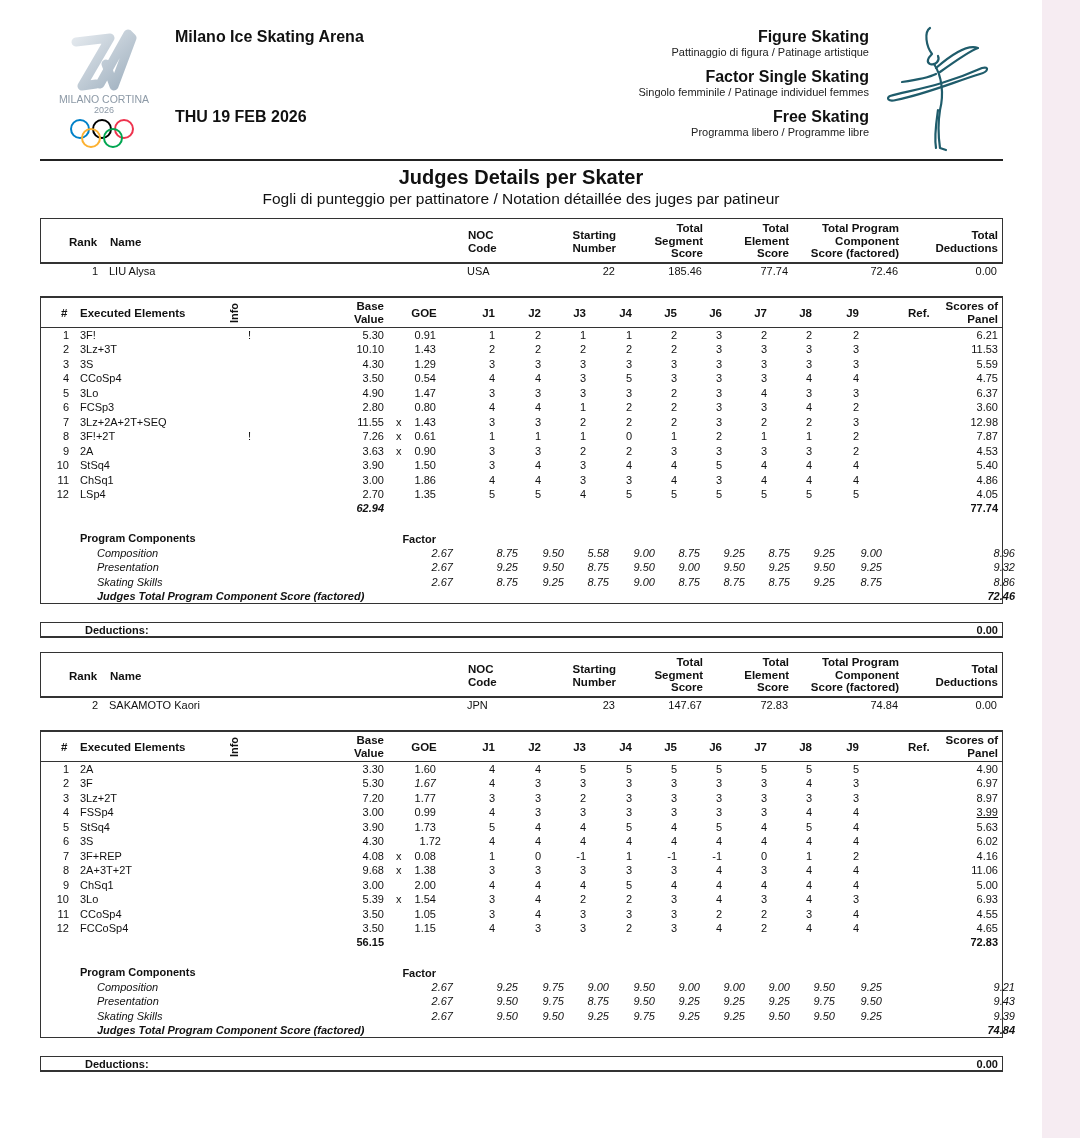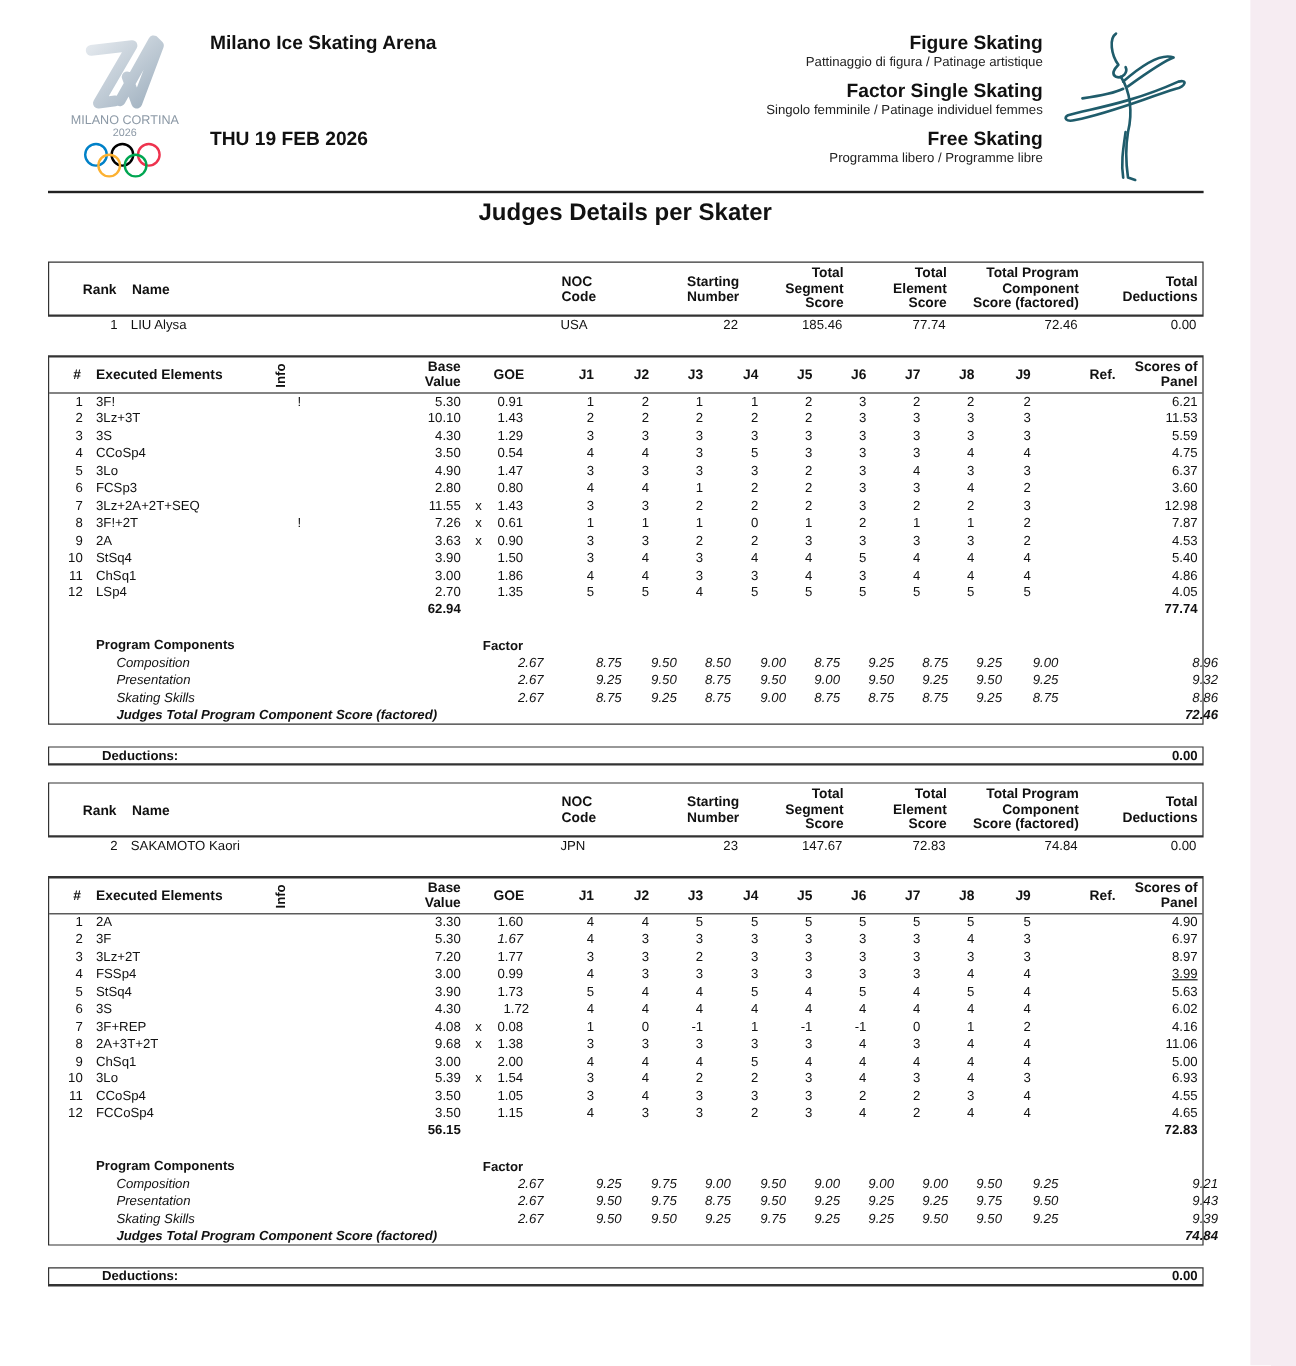--- a/index.html
+++ b/index.html
@@ -82,20 +82,21 @@
       <path d="M54 44 C70 30 86 20 96 24 C90 26 72 38 58 48"></path>
       <path d="M8 72 C30 66 60 62 100 44 C108 42 106 48 98 50 C72 58 44 70 14 76 C6 78 4 74 8 72 Z"></path>
       <path d="M20 58 C34 56 46 54 54 50"></path>
       <path d="M56 86 C54 100 52 112 54 124"></path>
     </svg>
   </div>
 
   <div class="header-rule"></div>
 
   <div class="doc-title">Judges Details per Skater</div>
+  <div class="doc-subtitle">Fogli di punteggio per pattinatore / Notation détaillée des juges par patineur</div>
 
   <div id="skaters">
       <div style="position:absolute;left:0;top:0px;width:1042px;height:430px;">
         <div class="sum-box" style="top:218px;">
           <div class="h" style="left:28px;top:17px;">Rank</div>
           <div class="h" style="left:69px;top:17px;">Name</div>
           <div class="h " style="left:427px;top:10px;">
             <div>NOC</div>
             <div>Code</div>
           </div>
@@ -380,31 +381,31 @@
             <div class="v r" style="left:561px;width:30px;">5</div>
             <div class="v r" style="left:606px;width:30px;">5</div>
             <div class="v r" style="left:651px;width:30px;">5</div>
             <div class="v r" style="left:696px;width:30px;">5</div>
             <div class="v r" style="left:741px;width:30px;">5</div>
             <div class="v r" style="left:788px;width:30px;">5</div>
             <div class="v" style="left:867px;"></div>
             <div class="v r" style="left:893px;width:64px;">4.05</div>
           </div>
           <div class="el-row b" style="top:204.39999999999998px;">
-            <div class="v r b" style="left:295px;width:48px;">62.94</div>
+            <div class="v r b" style="left:295px;width:48px;font-style:italic;">62.94</div>
             <div class="v r b" style="left:893px;width:64px;">77.74</div>
           </div>
           <div class="v b" style="left:39px;top:234px;">Program Components</div>
           <div class="v b r" style="left:355px;top:235px;width:40px;">Factor</div>
           <div class="pc-row" style="top:249px;">
             <div class="v" style="left:39px;">Composition</div>
             <div class="v r" style="left:355px;width:40px;">2.67</div>
             <div class="v r" style="left:420px;width:40px;">8.75</div>
             <div class="v r" style="left:466px;width:40px;">9.50</div>
-            <div class="v r" style="left:511px;width:40px;">8.50</div>
+            <div class="v r" style="left:511px;width:40px;">5.58</div>
             <div class="v r" style="left:557px;width:40px;">9.00</div>
             <div class="v r" style="left:602px;width:40px;">8.75</div>
             <div class="v r" style="left:647px;width:40px;">9.25</div>
             <div class="v r" style="left:692px;width:40px;">8.75</div>
             <div class="v r" style="left:737px;width:40px;">9.25</div>
             <div class="v r" style="left:784px;width:40px;">9.00</div>
             <div class="v r" style="left:893px;width:64px;">8.96</div>
           </div>
           <div class="pc-row" style="top:263.3px;">
             <div class="v" style="left:39px;">Presentation</div>

